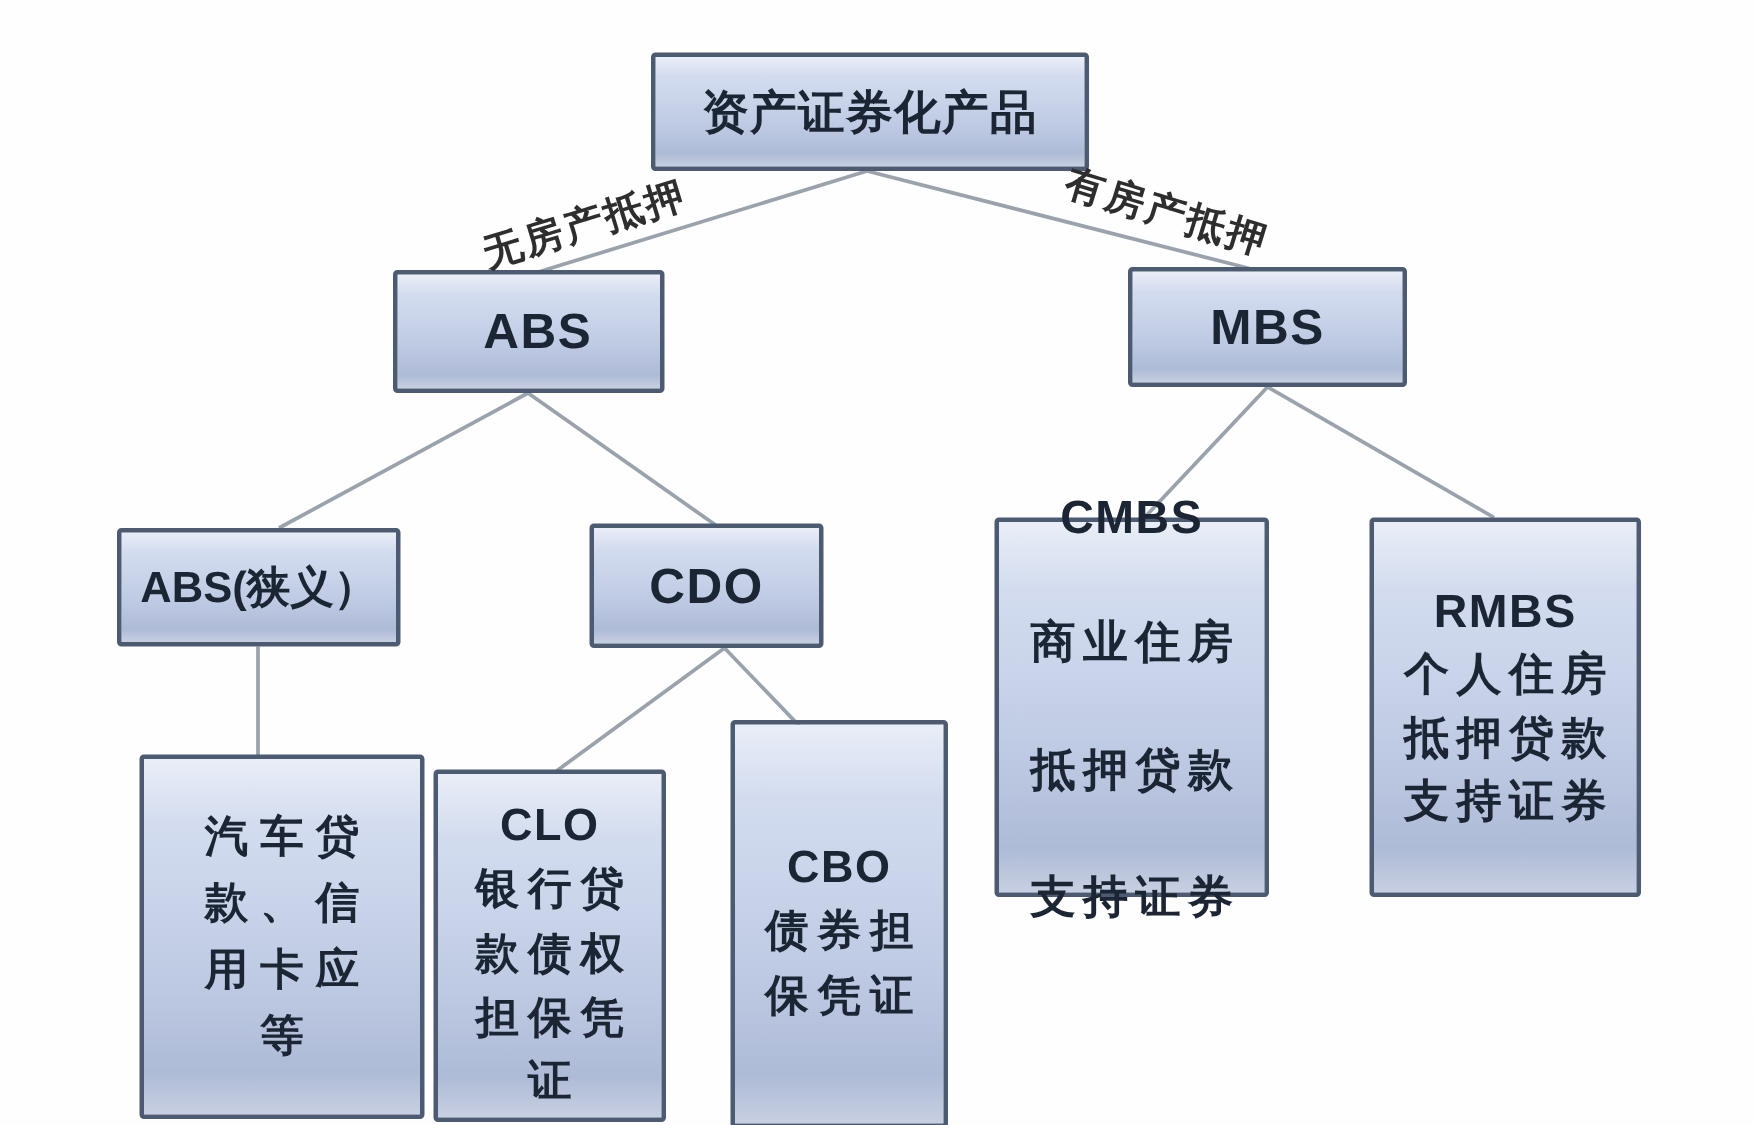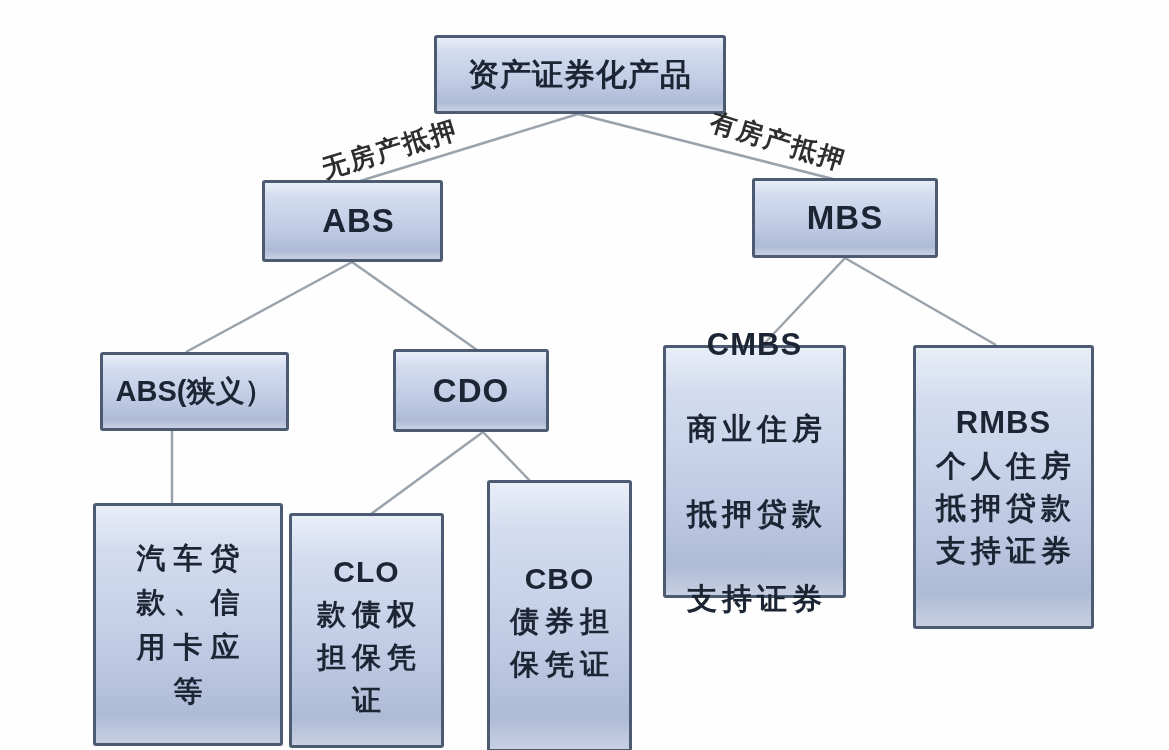--- a/index.html
+++ b/index.html
@@ -22,24 +22,24 @@
     align-items:center;
     justify-content:center;
     z-index:1;
     color:#1c2533;
     font-weight:bold;
     text-align:center;
   }
   .node-root{left:434px;top:35px;width:292px;height:79px;font-size:34px;letter-spacing:3px;}
   .node-abs{left:262px;top:180px;width:181px;height:82px;font-size:33px;letter-spacing:1px;padding-left:12px;}
   .node-mbs{left:752px;top:178px;width:186px;height:80px;font-size:33px;letter-spacing:1px;}
-  .node-abs-narrow{left:78px;top:352px;width:189px;height:79px;font-size:29px;margin-left:22px;}
+  .node-abs-narrow{left:78px;top:352px;width:189px;height:79px;font-size:29px;}
   .node-cdo{left:393px;top:349px;width:156px;height:83px;font-size:33px;letter-spacing:1px;}
   .node-cmbs{left:663px;top:345px;width:183px;height:253px;gap:42px;}
-  .node-rmbs{left:913px;top:345px;width:181px;height:284px;}
+  .node-rmbs{left:913px;top:345px;width:181px;height:253px;}
   .node-auto{left:93px;top:503px;width:190px;height:243px;}
   .node-clo{left:289px;top:513px;width:155px;height:235px;}
   .node-cbo{left:487px;top:480px;width:145px;height:272px;}
   .node-title{font-size:31px;line-height:1.40;letter-spacing:1px;}
   .node-line{font-size:30px;line-height:1.42;letter-spacing:5px;text-indent:5px;}
   .node-auto .node-line{font-size:29px;line-height:1.52;letter-spacing:8px;text-indent:8px;}
   .node-clo .node-title,.node-cbo .node-title{font-size:30px;margin-top:12px;}
   .node-clo .node-line,.node-cbo .node-line{font-size:29px;line-height:1.48;letter-spacing:6px;text-indent:6px;}
   .edge-label{
     position:absolute;
@@ -112,20 +112,21 @@
 
   <div class="node node-auto">
     <span class="node-line">汽车贷</span>
     <span class="node-line">款、信</span>
     <span class="node-line">用卡应</span>
     <span class="node-line">等</span>
   </div>
 
   <div class="node node-clo">
     <span class="node-title">CLO</span>
+    <span class="node-line">银行贷</span>
     <span class="node-line">款债权</span>
     <span class="node-line">担保凭</span>
     <span class="node-line">证</span>
   </div>
 
   <div class="node node-cbo">
     <span class="node-title">CBO</span>
     <span class="node-line">债券担</span>
     <span class="node-line">保凭证</span>
   </div>

